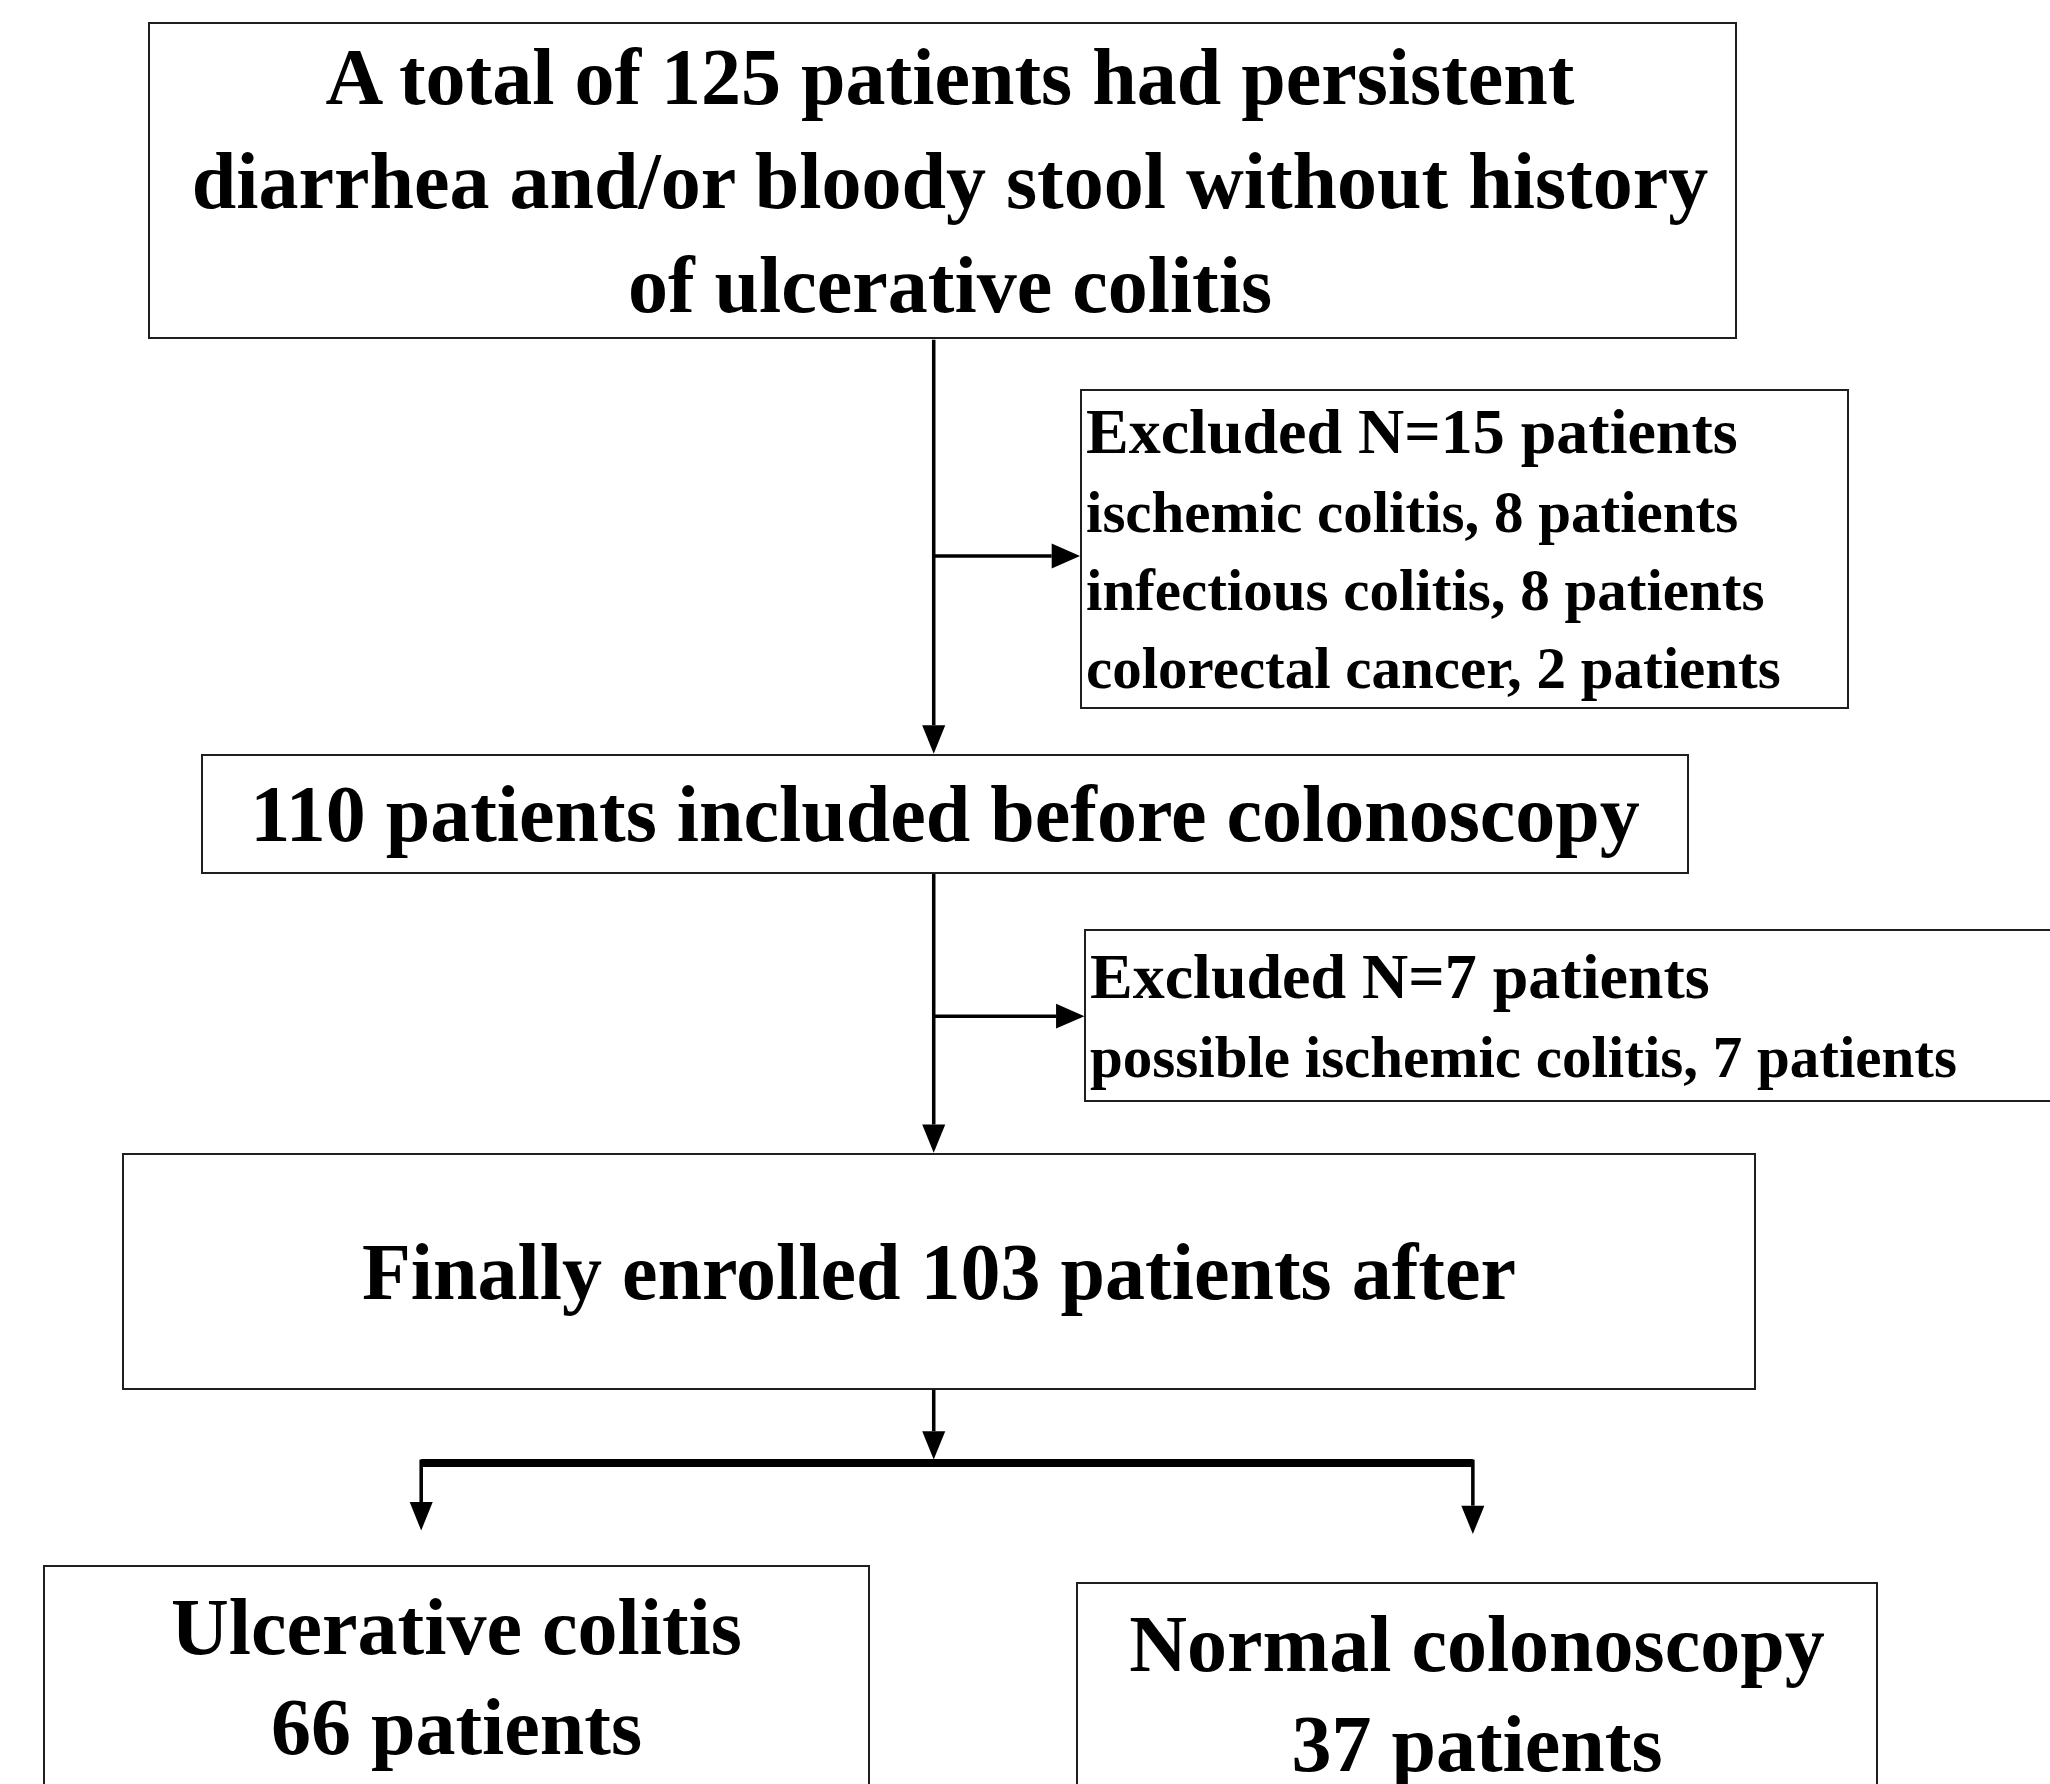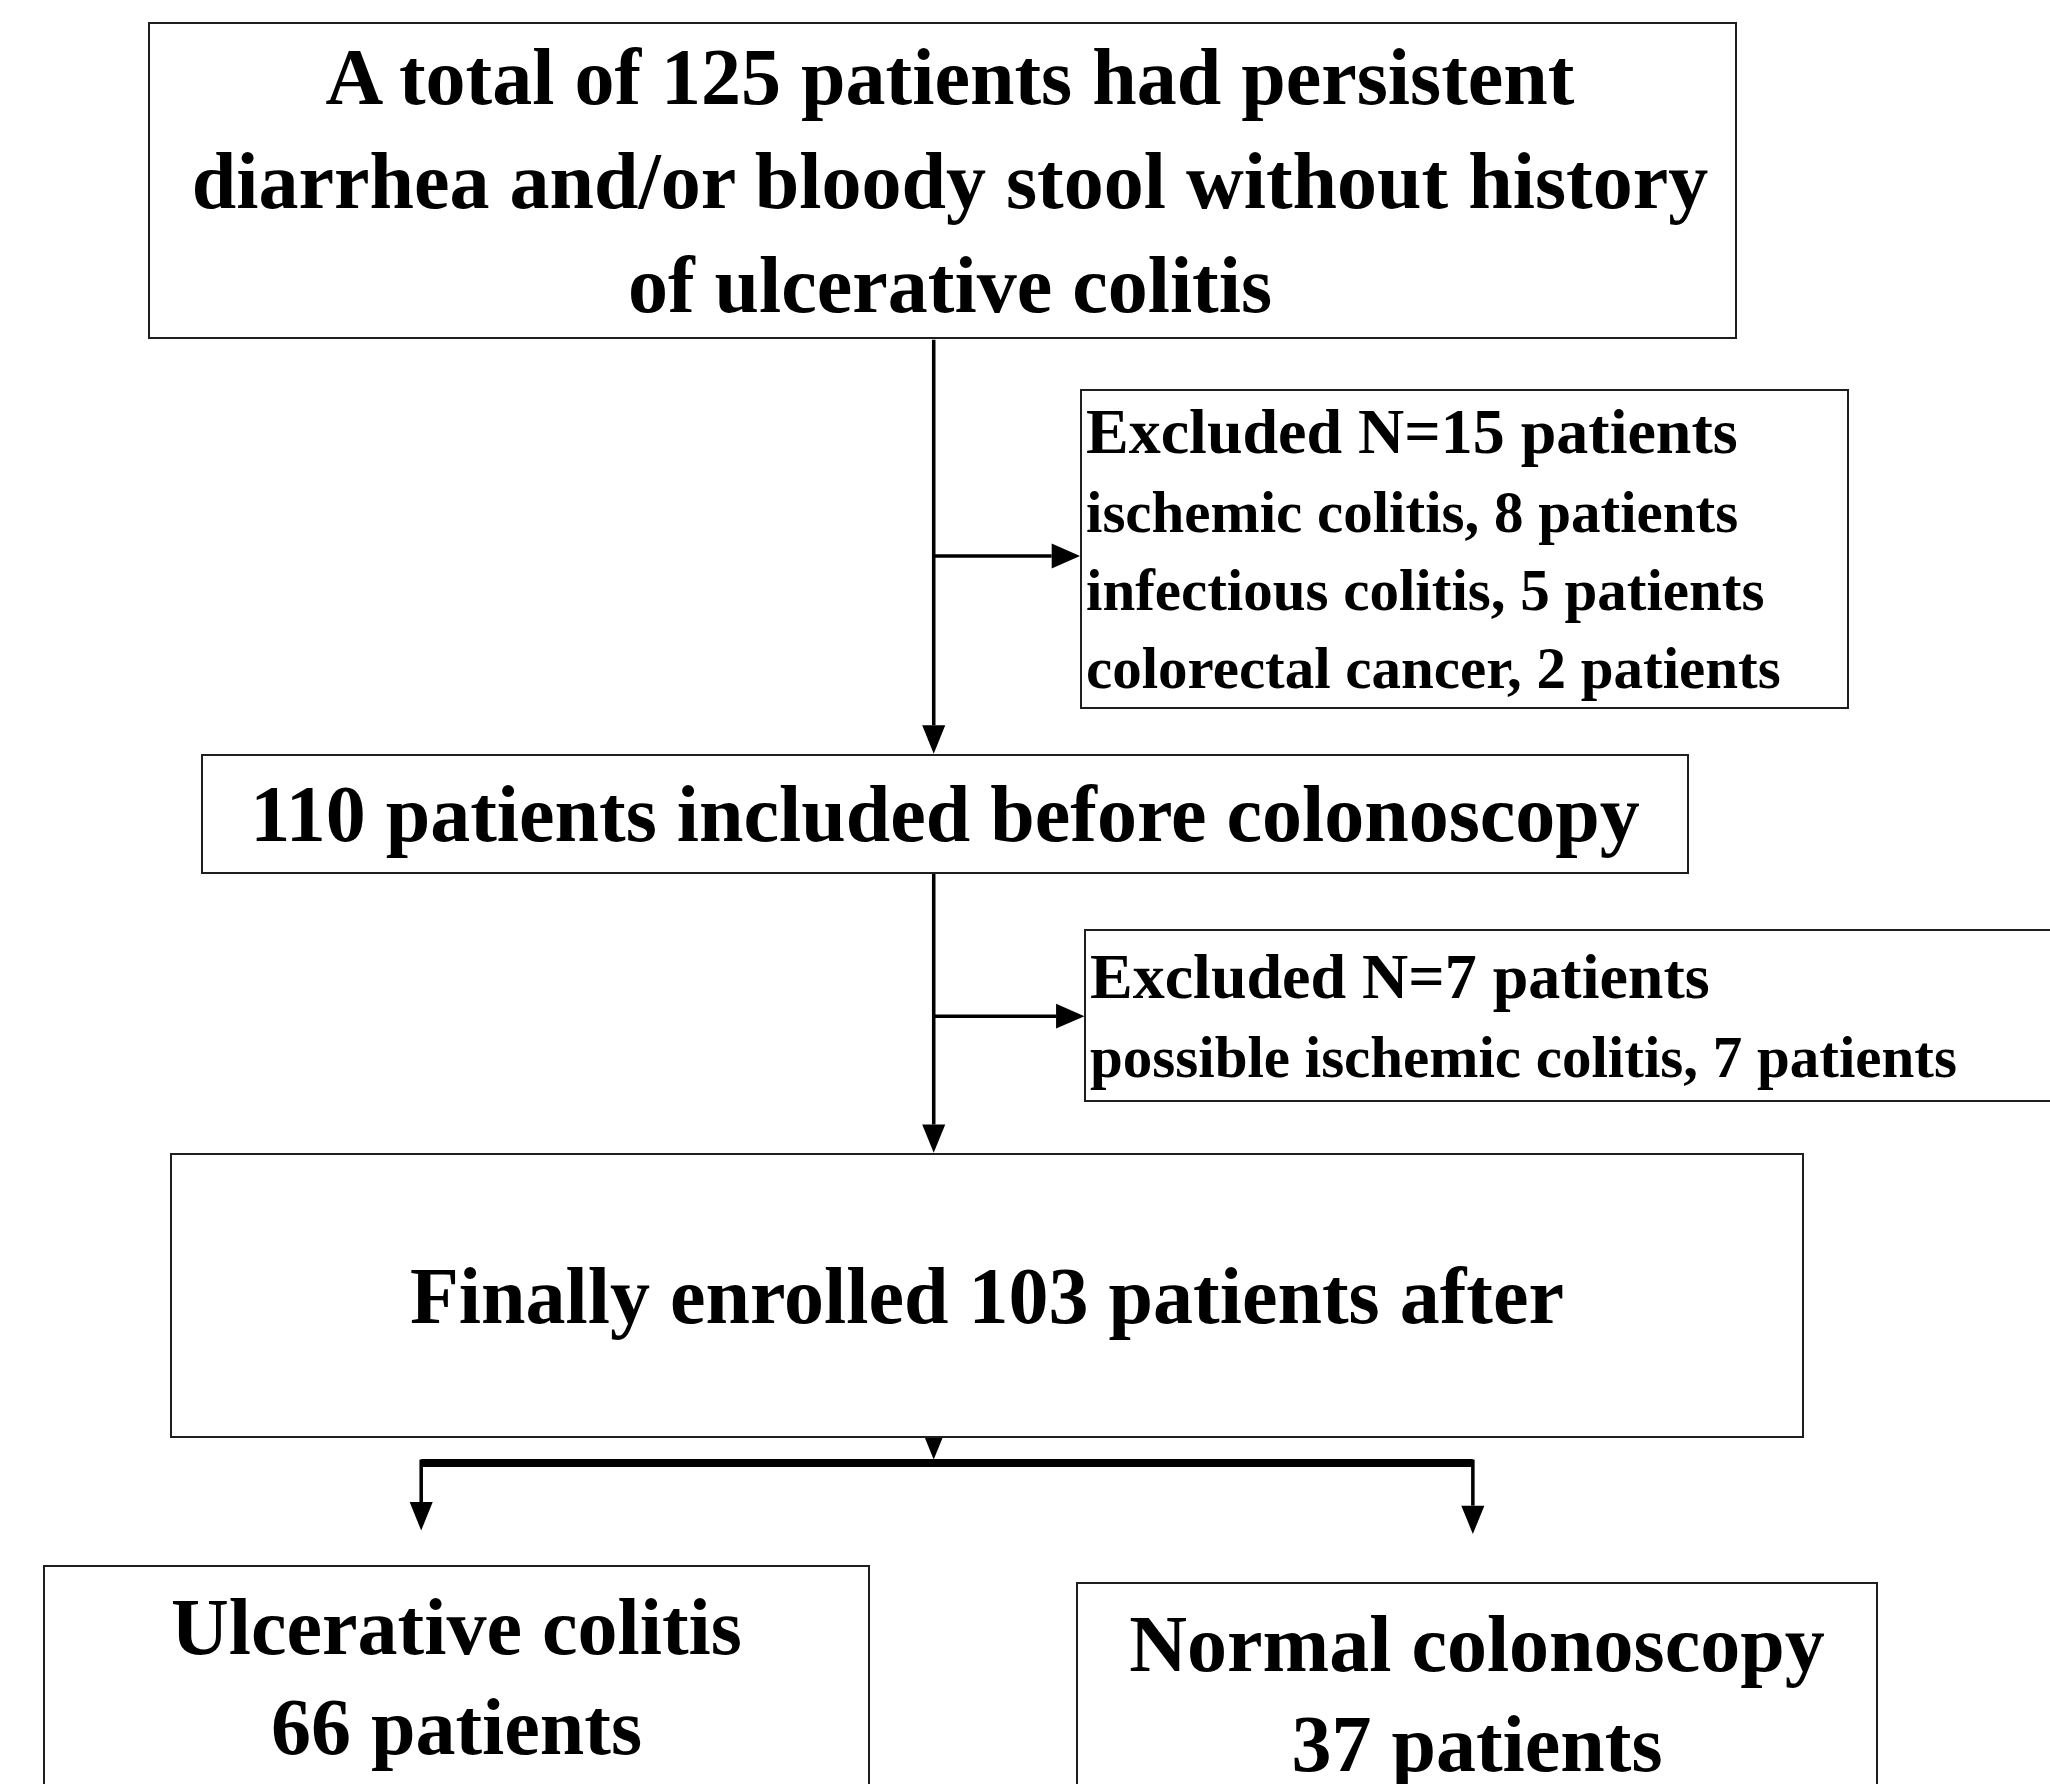--- a/index.html
+++ b/index.html
@@ -51,21 +51,21 @@
     flex-direction: column;
     justify-content: center;
     align-items: center;
     text-align: center;
   }
   .box .line {
     white-space: nowrap;
   }
   .top-box    { left: 148px;  top: 22px;   width: 1589px; height: 317px; padding-left: 15px; }
   .mid-box    { left: 201px;  top: 754px;  width: 1488px; height: 120px; }
-  .final-box  { left: 122px;  top: 1153px; width: 1634px; height: 285px; margin-left: 48px; }
+  .final-box  { left: 122px;  top: 1153px; width: 1634px; height: 237px; }
   .left-box   { left: 43px;   top: 1534px; width: 827px;  height: 223px; margin-top: 31px; }
   .right-box  { left: 1076px; top: 1534px; width: 802px;  height: 223px; margin-top: 48px; }
   .excl-1     { left: 1080px; top: 389px;  width: 769px;  height: 320px; }
   .excl-2     { left: 1084px; top: 929px; width: 1120px; height: 173px; }
 
   .top-box .line   { font-size: 80px; line-height: 104px; }
   .mid-box .line   { font-size: 80px; line-height: 89px; }
   .final-box .line { font-size: 80px; line-height: 104px; }
   .outcome .line   { font-size: 80px; line-height: 100px; }
 
@@ -127,21 +127,21 @@
 
   <div class="box top-box">
     <div class="line">A total of 125 patients had persistent</div>
     <div class="line">diarrhea and/or bloody stool without history</div>
     <div class="line">of ulcerative colitis</div>
   </div>
 
   <div class="box excl excl-1">
     <div class="line heading">Excluded N=15 patients</div>
     <div class="line item">ischemic colitis, 8 patients</div>
-    <div class="line item">infectious colitis, 5 patients</div>
+    <div class="line item">infectious colitis, 8 patients</div>
     <div class="line item">colorectal cancer, 2 patients</div>
   </div>
 
   <div class="box mid-box">
     <div class="line">110 patients included before colonoscopy</div>
   </div>
 
   <div class="box excl excl-2">
     <div class="line heading">Excluded N=7 patients</div>
     <div class="line item">possible ischemic colitis, 7 patients</div>

